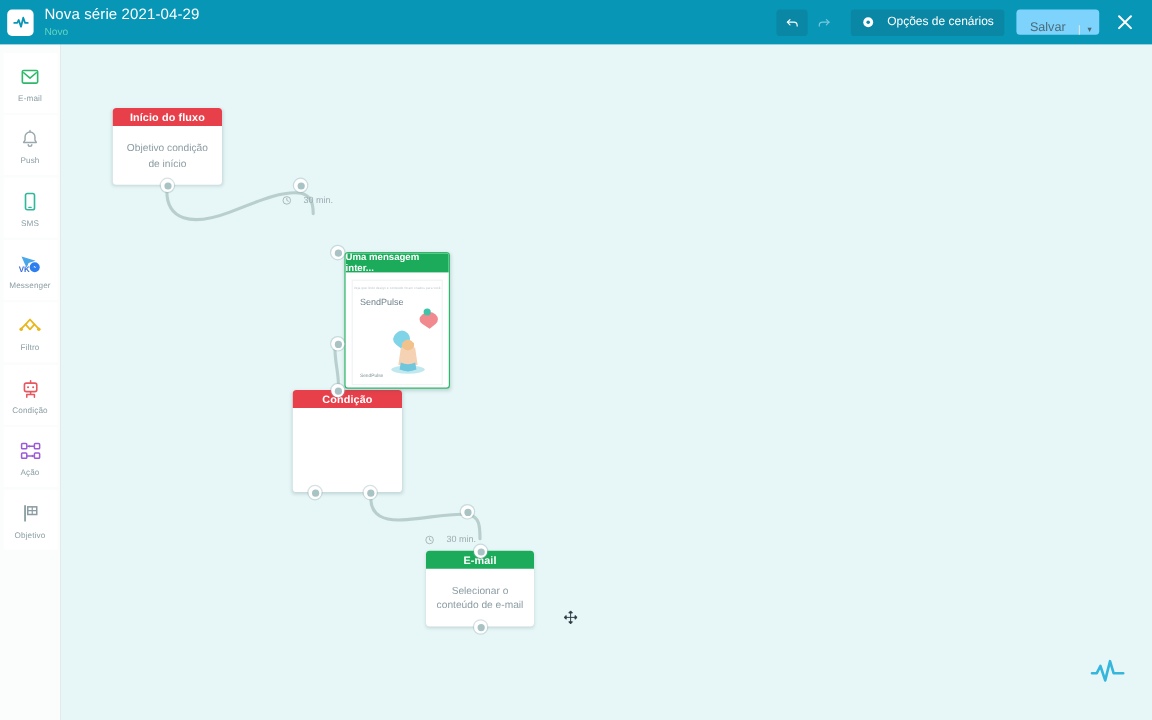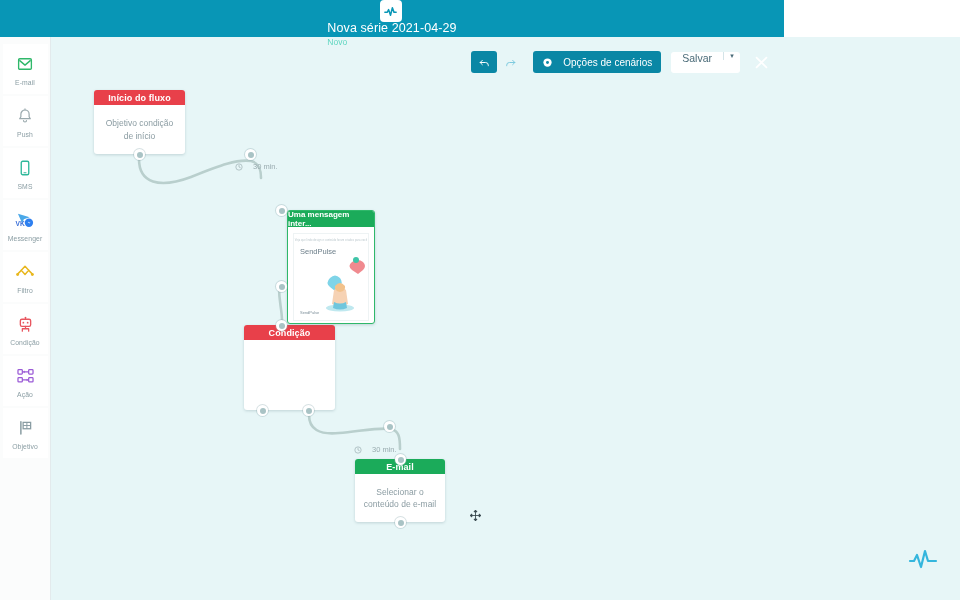--- a/index.html
+++ b/index.html
@@ -6,25 +6,24 @@
   html, body {
     width: 960px; height: 600px;
     overflow: hidden;
     font-family: "Liberation Sans", sans-serif;
     background: #ffffff;
   }
 
   
   .header {
     position: absolute; left: 0; top: 0;
-    width: 784px; height: 37px;
+    width: 960px; height: 37px;
     background: #0896b6;
     display: flex; align-items: center;
     z-index: 50;
-    flex-direction: column;
   }
   .logo-box {
     width: 22px; height: 22px;
     margin-left: 6px; margin-right: 9px;
     background: #ffffff;
     border-radius: 4px;
     display: flex; align-items: center; justify-content: center;
     flex: none;
   }
   .title-wrap { display: flex; flex-direction: column; justify-content: center; line-height: 1.1; }
@@ -42,23 +41,23 @@
   }
   .icon-btn.undo { background: #0a87a5; border-radius: 3px; }
   .scen-btn {
     display: flex; align-items: center; gap: 10px;
     height: 22px; margin-left: 10px; padding: 0 9px;
     background: #0a87a5; border-radius: 3px;
     color: #ffffff; font-size: 10px; cursor: pointer;
     white-space: nowrap;
   }
   .save-group {
-    display: flex; align-items: flex-start;
+    display: flex; align-items: flex-end;
     height: 21px; margin-left: 10px;
-    background: #ffffff; border-radius: 3px;
+    background: #7dd3fc; border-radius: 3px;
     overflow: hidden; cursor: pointer;
   }
   .save-label {
     display: flex; align-items: center; justify-content: center;
     padding: 0 11px; font-size: 10.5px; color: #4a6b78;
   }
   .save-caret {
     display: flex; align-items: center; justify-content: center;
     width: 17px; border-left: 1px solid #d4e4e8;
     font-size: 7px; color: #4a6b78;

